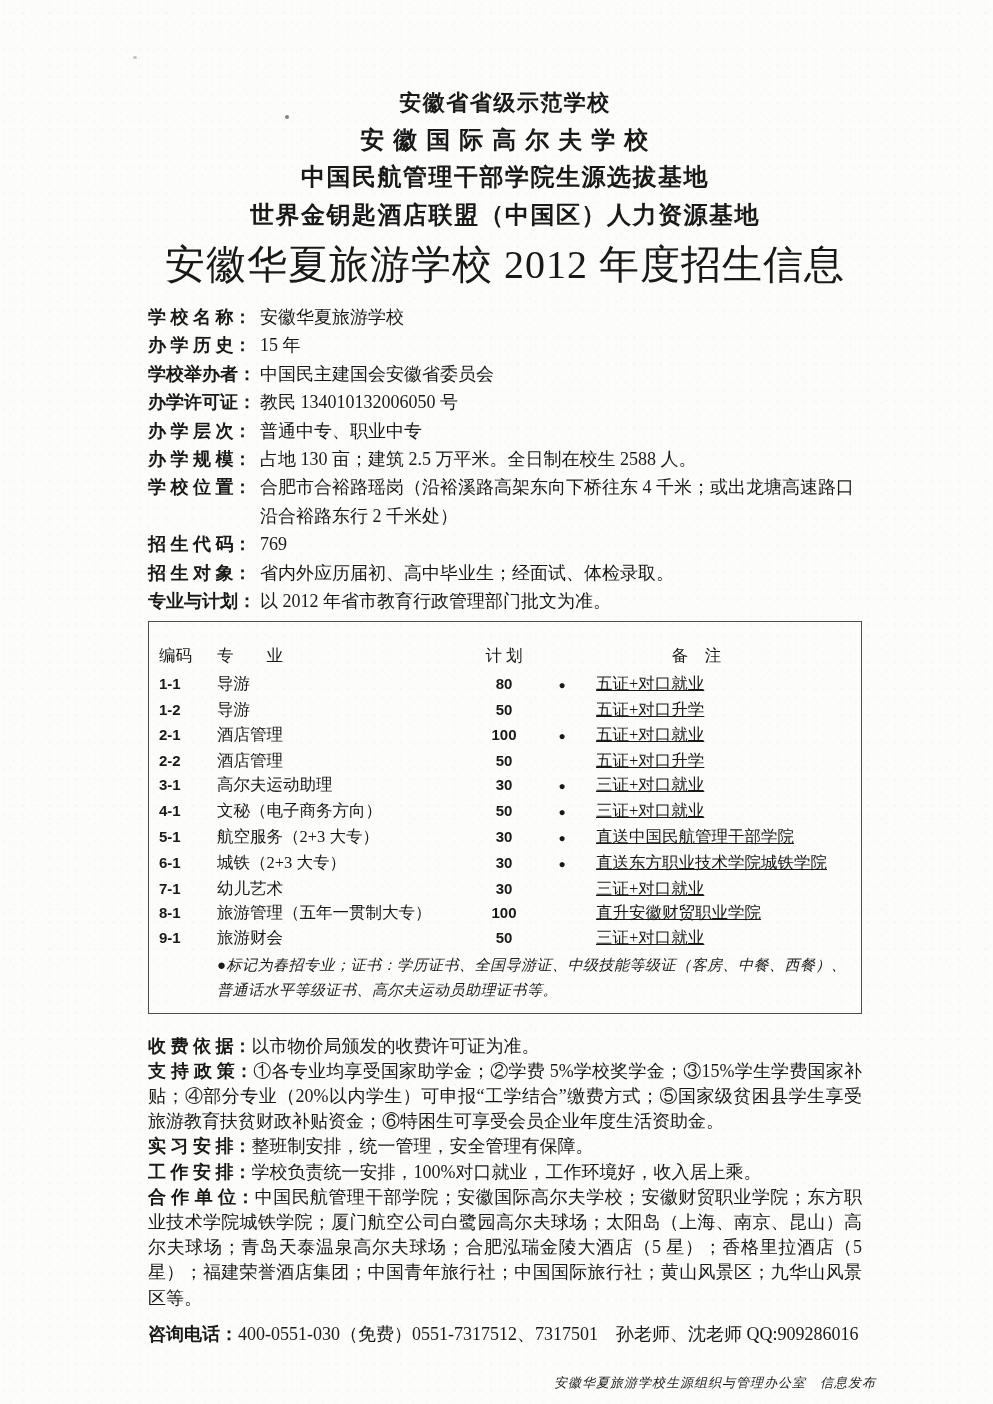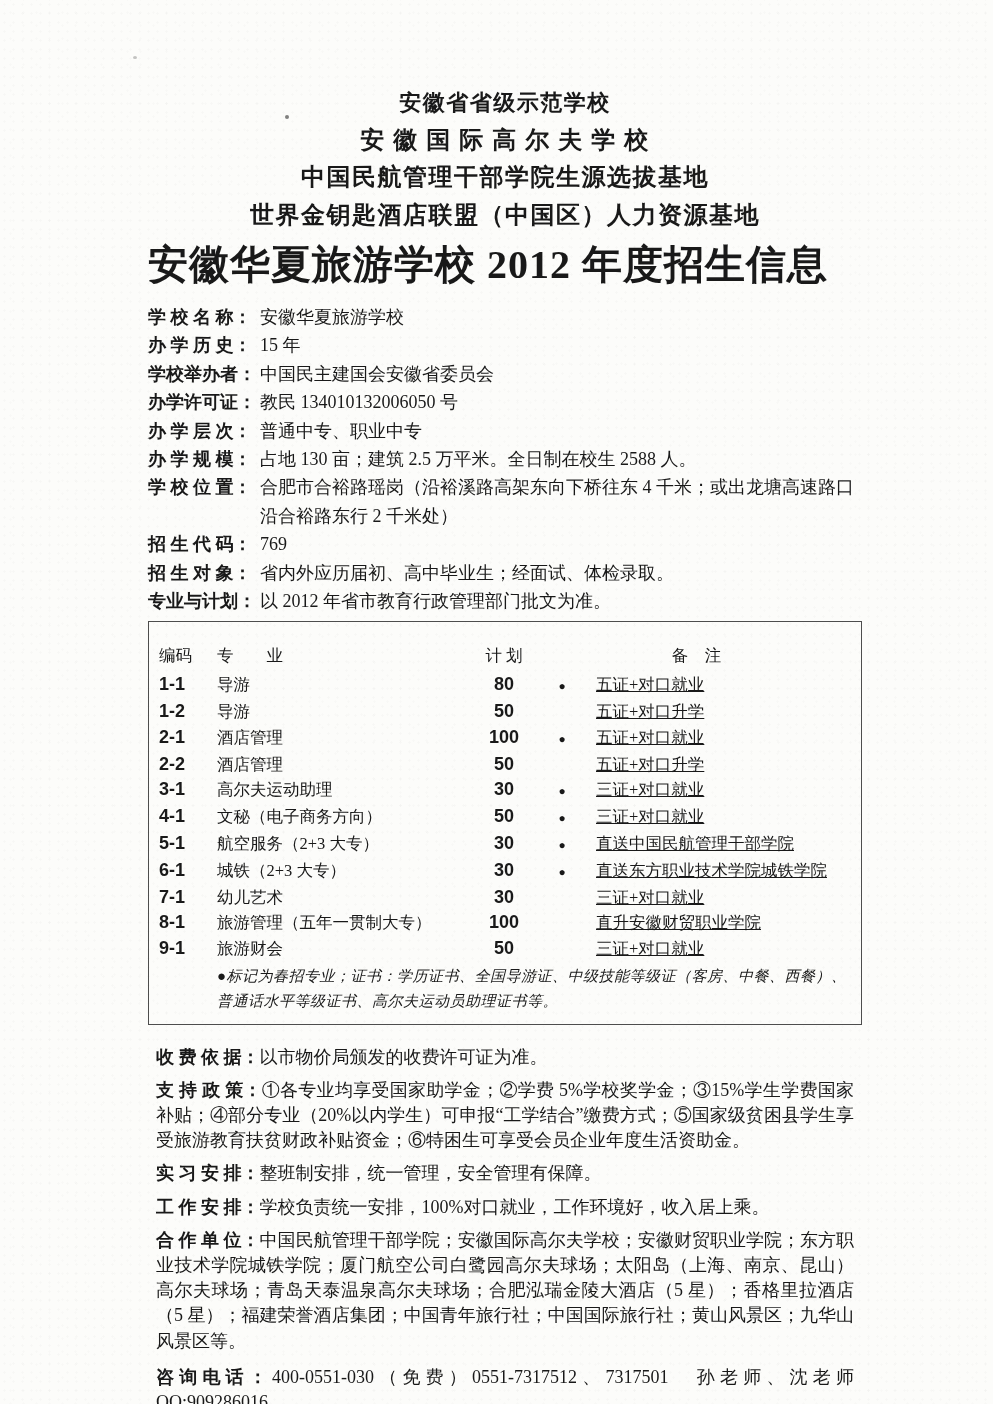--- a/index.html
+++ b/index.html
@@ -15,43 +15,43 @@
     background-position: 0 0, 4px 6px;
     font-family: "Liberation Serif", serif;
     color: #191919;
     overflow: hidden;
   }
   .content { position: absolute; left: 148px; top: 84px; width: 714px; }
 
   
   .hline { text-align: center; font-weight: bold; font-size: 24px; line-height: 37.5px; letter-spacing: 1.5px; }
   .hline.first { font-size: 22px; }
-  .main-title { text-align: left; font-weight: bold; font-size: 40px; line-height: 47px; margin: 7px 0 15px 0; letter-spacing: 1px; white-space: nowrap; }
+  .main-title { text-align: center; font-weight: normal; font-size: 40px; line-height: 47px; margin: 7px 0 15px 0; letter-spacing: 1px; white-space: nowrap; }
 
   
   .info-row { display: flex; font-size: 18px; line-height: 28.4px; }
   .info-label { flex: 0 0 112px; font-weight: bold; white-space: pre; }
   .info-value { flex: 1; }
 
   
   .plan-table { border: 1px solid #4d4d4d; margin-top: 6px; padding: 9px 6px 10px 10px; }
   .pt-row { display: grid; grid-template-columns: 58px 257px 60px 56px 1fr; font-size: 16.5px; line-height: 24.8px; align-items: baseline; }
   .pt-header { margin-bottom: 3px; }
   .pt-h-major { text-align: left; white-space: pre; margin-top: 13px; }
   .pt-h-plan { text-align: center; white-space: pre; }
   .pt-h-remark { text-align: center; white-space: pre; padding-right: 52px; }
-  .pt-code, .pt-plan { font-family: "Liberation Sans", sans-serif; font-weight: bold; font-size: 18px; }
+  .pt-code, .pt-plan { font-family: "Liberation Sans", sans-serif; font-weight: bold; font-size: 15px; }
   .pt-plan { text-align: center; }
   .pt-dot { text-align: center; font-size: 12px; }
   .pt-remark { padding-left: 6px; text-decoration: underline; }
   .pt-note { margin-left: 58px; margin-top: 2px; font-style: italic; font-size: 15px; line-height: 24.8px; letter-spacing: 0.5px; }
 
   
   .policies { margin-top: 20px; }
-  .policy-p { margin: 8px; font-size: 18px; line-height: 25.2px; text-align: justify; }
+  .policy-p { margin: 0; font-size: 18px; line-height: 25.2px; text-align: justify; }
   .policy-label { font-weight: bold; white-space: pre; }
 
   .contact { margin-top: 11px; font-size: 18px; line-height: 25px; }
   .contact-label { font-weight: bold; }
 
   .footer-line { margin-top: 27px; margin-right: -14px; text-align: right; font-style: italic; font-size: 13px; letter-spacing: 1px; }
 
   
   .scan-dot-a { position: absolute; left: 133px; top: 56px; width: 4px; height: 3px; background: rgba(90,90,90,0.35); border-radius: 50%; }
   .scan-dot-b { position: absolute; left: 285px; top: 115px; width: 4px; height: 4px; background: rgba(45,45,45,0.6); border-radius: 50%; }

